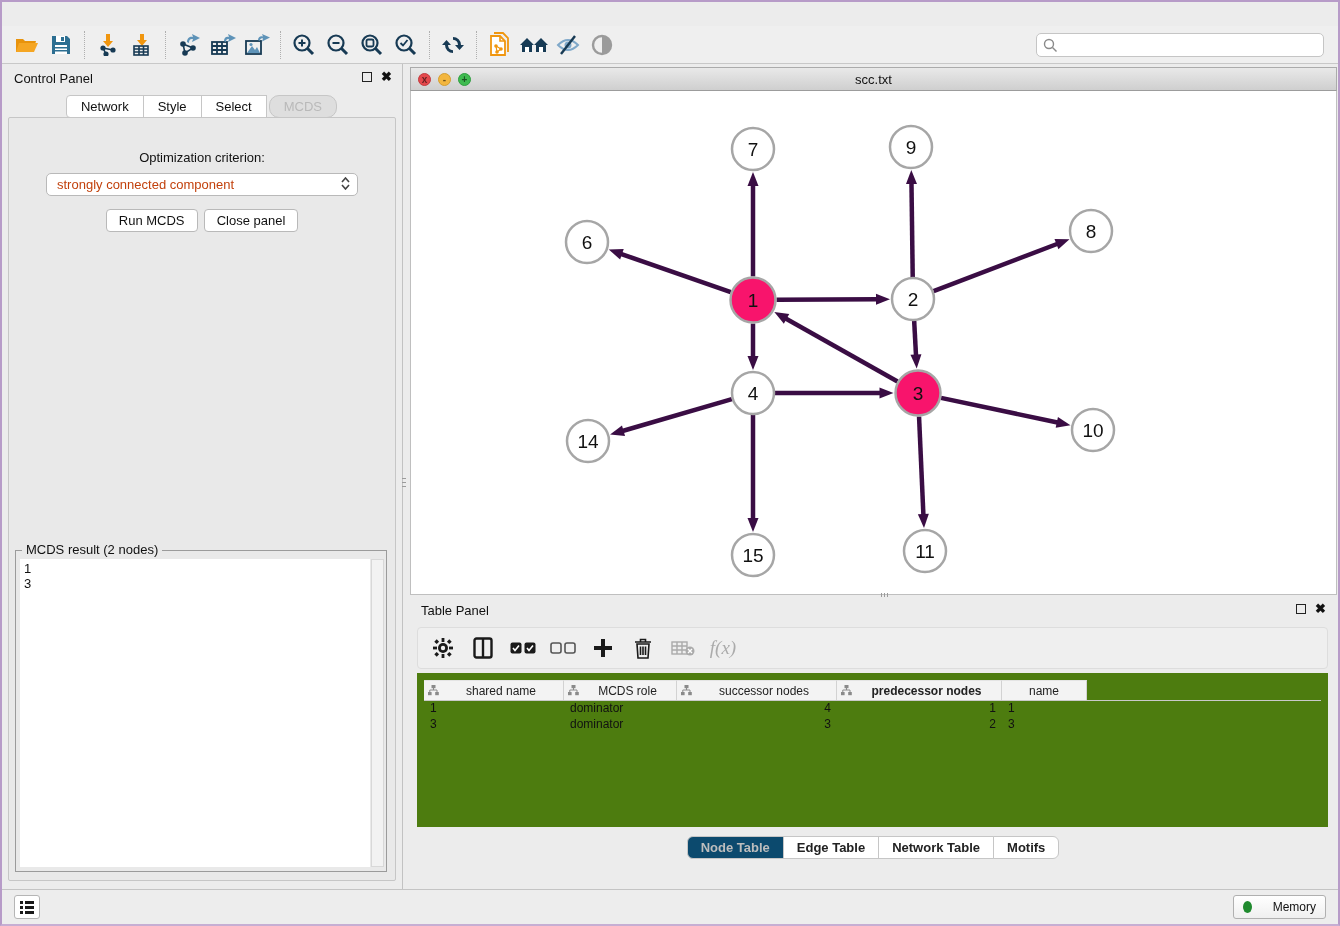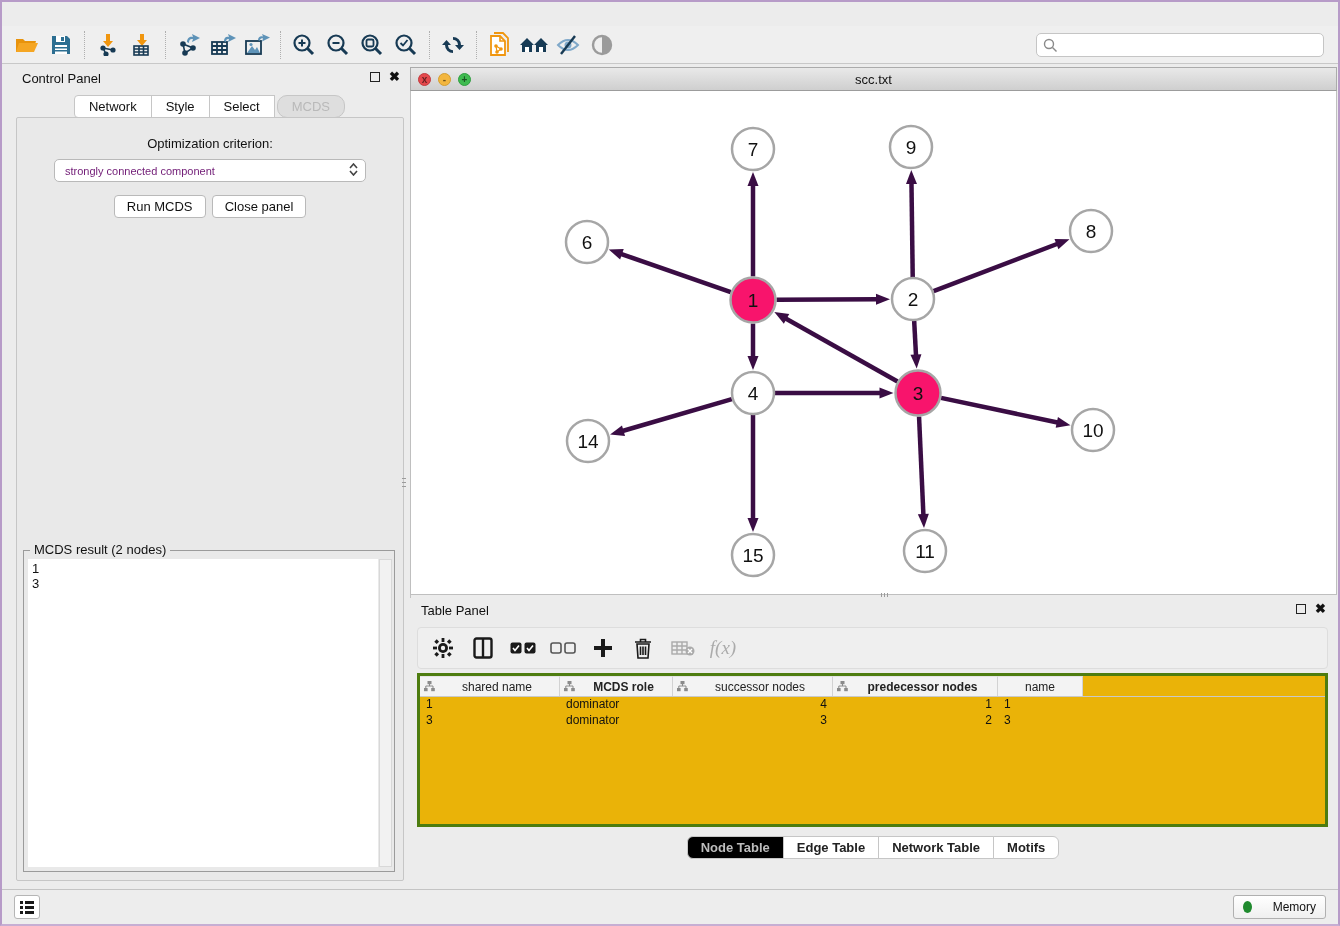--- a/index.html
+++ b/index.html
@@ -15,36 +15,36 @@
   .titlebar .title { position:absolute; left:0; right:0; top:4px; text-align:center; font-size:13px; color:#9B9B9B; }
 
   
   .toolbar { position:absolute; left:0; right:0; top:24px; height:38px; background:#EFEFEF; border-bottom:1px solid #C8C8C8; display:flex; align-items:center; padding-left:8px; }
   .tbtn { width:34px; height:32px; display:flex; align-items:center; justify-content:center; cursor:pointer; }
   .tsep { width:1px; height:28px; margin:0 6px; border-left:1px dotted #AFAFAF; }
   .searchbox { position:absolute; right:14px; top:7px; width:288px; height:24px; background:#FFF; border:1px solid #C5C5C5; border-radius:5px; display:flex; align-items:center; padding-left:6px; }
   .searchbox input { border:none; outline:none; flex:1; font-size:12px; background:transparent; }
 
   
-  .control-panel { position:absolute; left:8px; top:62px; width:401px; bottom:35px; background:#ECECEC; border-right:1px solid #C2C2C2; }
+  .control-panel { position:absolute; left:0; top:62px; width:401px; bottom:35px; background:#ECECEC; border-right:1px solid #C2C2C2; }
   .panel-head { position:absolute; left:0; right:0; top:0; height:28px; }
   .panel-head .ph-title { position:absolute; left:12px; top:7px; font-size:13px; color:#111; }
   .winbtns { position:absolute; right:10px; top:8px; display:flex; gap:9px; align-items:center; }
   .float-ico { width:10px; height:10px; border:1.5px solid #222; }
   .close-ico { font-size:13px; font-weight:bold; color:#111; line-height:10px; }
 
   .ctabs { position:absolute; top:31px; left:0; right:0; display:flex; justify-content:center; gap:0; }
   .ctab { background:#FFF; border:1px solid #C6C6C6; padding:3px 14px; font-size:13px; color:#111; margin-left:-1px; cursor:pointer; }
   .ctab.first { border-top-left-radius:4px; border-bottom-left-radius:4px; }
   .ctab.active { background:#DEDEDE; color:#B9B9B9; border-radius:10px; margin-left:2px; }
 
   .cp-inner { position:absolute; left:6px; right:6px; top:53px; bottom:8px; background:#E9E9E9; border:1px solid #C6C6C6; border-radius:2px; }
-  .opt-label { margin-top:18px; text-align:center; font-size:13px; color:#111; }
+  .opt-label { margin-top:32px; text-align:center; font-size:13px; color:#111; }
   .dropdown { position:relative; margin:8px auto 0; width:312px; height:23px; background:#FFF; border:1px solid #B9B9B9; border-radius:5px; display:flex; align-items:center; padding:0 22px 0 10px; cursor:pointer; }
-  .dropdown .dval { font-size:11px; color:#701a75; }
+  .dropdown .dval { font-size:13px; color:#c2410c; }
   .stepper { position:absolute; right:7px; top:3px; display:flex; flex-direction:column; gap:1px; color:#444; }
   .stepper svg { display:block; }
   .btnrow { display:flex; justify-content:center; gap:6px; margin-top:13px; }
   .pbtn { background:#FFF; border:1px solid #B9B9B9; border-radius:4px; font-size:13px; color:#111; padding:3px 12px; min-width:92px; text-align:center; cursor:pointer; }
 
   .result-box { position:absolute; left:6px; right:8px; top:432px; bottom:8px; border:1px solid #9B9B9B; background:#E9E9E9; }
   .result-legend { position:absolute; top:-9px; left:6px; background:#E9E9E9; padding:0 4px; font-size:13px; color:#111; }
   .result-text { position:absolute; inset:8px 16px 4px 4px; background:#FFF; font-size:13px; color:#111; white-space:pre; padding:2px 4px; overflow:hidden; }
   .result-scroll { position:absolute; top:8px; bottom:4px; right:2px; width:13px; background:#F2F2F2; border:1px solid #D8D8D8; }
 
@@ -66,32 +66,32 @@
   .hgrip i { width:1px; height:4px; background:#9B9B9B; }
 
   
   .table-panel { position:absolute; left:407px; top:596px; right:0; bottom:35px; background:#ECECEC; }
   .tp-head { position:absolute; left:0; right:0; top:0; height:26px; }
   .tp-head .ph-title { position:absolute; left:12px; top:5px; font-size:13px; color:#111; }
   .tp-toolbar { position:absolute; left:8px; right:10px; top:29px; height:42px; background:#EFEFEF; border:1px solid #DDD; border-radius:4px; display:flex; align-items:center; padding-left:12px; gap:14px; }
   .tp-ico { width:26px; height:26px; display:flex; align-items:center; justify-content:center; cursor:pointer; }
   .fx { font-family:"Liberation Serif", serif; font-style:italic; font-size:19px; color:#ABABAB;text-align:right; }
 
-  .tablewrap { position:absolute; left:8px; right:10px; top:75px; bottom:62px; background:#eab308; border:3px solid #4d7c0f; overflow:hidden; }
+  .tablewrap { position:absolute; left:8px; right:10px; top:75px; bottom:62px; background:#4d7c0f; border:7px solid #4d7c0f; overflow:hidden; }
   .thead { display:flex; height:21px; border-bottom:1px solid #C9C9C9; }
   .th { background:#F3F3F3; border-right:1px solid #D2D2D2; border-top:1px solid #E4E4E4; display:flex; align-items:center; padding:0 4px; gap:4px; }
   .th .lbl { flex:1; text-align:center; font-size:12px; color:#222; }
   .trow { display:flex; height:16px; }
   .td { font-size:12px; color:#111; padding:0 6px; overflow:hidden; white-space:nowrap; }
 
   .tp-tabs { position:absolute; left:0; right:0; bottom:30px; display:flex; justify-content:center; }
   .tp-tab { background:#FFF; border:1px solid #C6C6C6; padding:3px 13px; font-size:13px; font-weight:bold; color:#222; margin-left:-1px; cursor:pointer; }
   .tp-tab.first { border-top-left-radius:6px; border-bottom-left-radius:6px; }
   .tp-tab.last { border-top-right-radius:6px; border-bottom-right-radius:6px; }
-  .tp-tab.active { background:#000000; color:#BDBDBD; }
+  .tp-tab.active { background:#0c4a6e; color:#BDBDBD; }
 
   
   .statusbar { position:absolute; left:0; right:0; bottom:0; height:35px; background:#EDEDED; border-top:1px solid #C4C4C4; }
   .sb-left { position:absolute; left:12px; top:5px; width:26px; height:24px; background:#FFF; border:1px solid #B5B5B5; border-radius:3px; display:flex; align-items:center; justify-content:center; cursor:pointer; }
   .memory-btn { position:absolute; right:12px; top:5px; height:24px; background:linear-gradient(#FFF,#EFEFEF); border:1px solid #B0B0B0; border-radius:3px; display:flex; align-items:center; gap:21px; padding:0 9px; cursor:pointer; }
   .memory-btn .gdot { width:9px; height:12px; border-radius:50%; background:#1F8A2E; }
   .memory-btn .mlabel { font-size:12px; color:#111; }
 
   svg text { font-family:"Liberation Sans", sans-serif; }
 </style>
@@ -442,21 +442,21 @@
             <svg width="11" height="11" viewBox="0 0 11 11">
               <g fill="#8A8A8A">
                 <rect x="3.5" y="0" width="4" height="3.2"></rect>
                 <rect x="0" y="7" width="3.6" height="3.2"></rect>
                 <rect x="7.2" y="7" width="3.6" height="3.2"></rect>
               </g>
               <path d="M5.5 3 V5 M1.8 7 V5 H9 V7" fill="none" stroke="#8A8A8A" stroke-width="1"></path>
             </svg>
             <span class="lbl">shared name</span>
           </div>
-          <div class="th" style="width: 113px; font-weight: bold;">
+          <div class="th" style="width: 113px;">
             <svg width="11" height="11" viewBox="0 0 11 11">
               <g fill="#8A8A8A">
                 <rect x="3.5" y="0" width="4" height="3.2"></rect>
                 <rect x="0" y="7" width="3.6" height="3.2"></rect>
                 <rect x="7.2" y="7" width="3.6" height="3.2"></rect>
               </g>
               <path d="M5.5 3 V5 M1.8 7 V5 H9 V7" fill="none" stroke="#8A8A8A" stroke-width="1"></path>
             </svg>
             <span class="lbl">MCDS role</span>
           </div>

